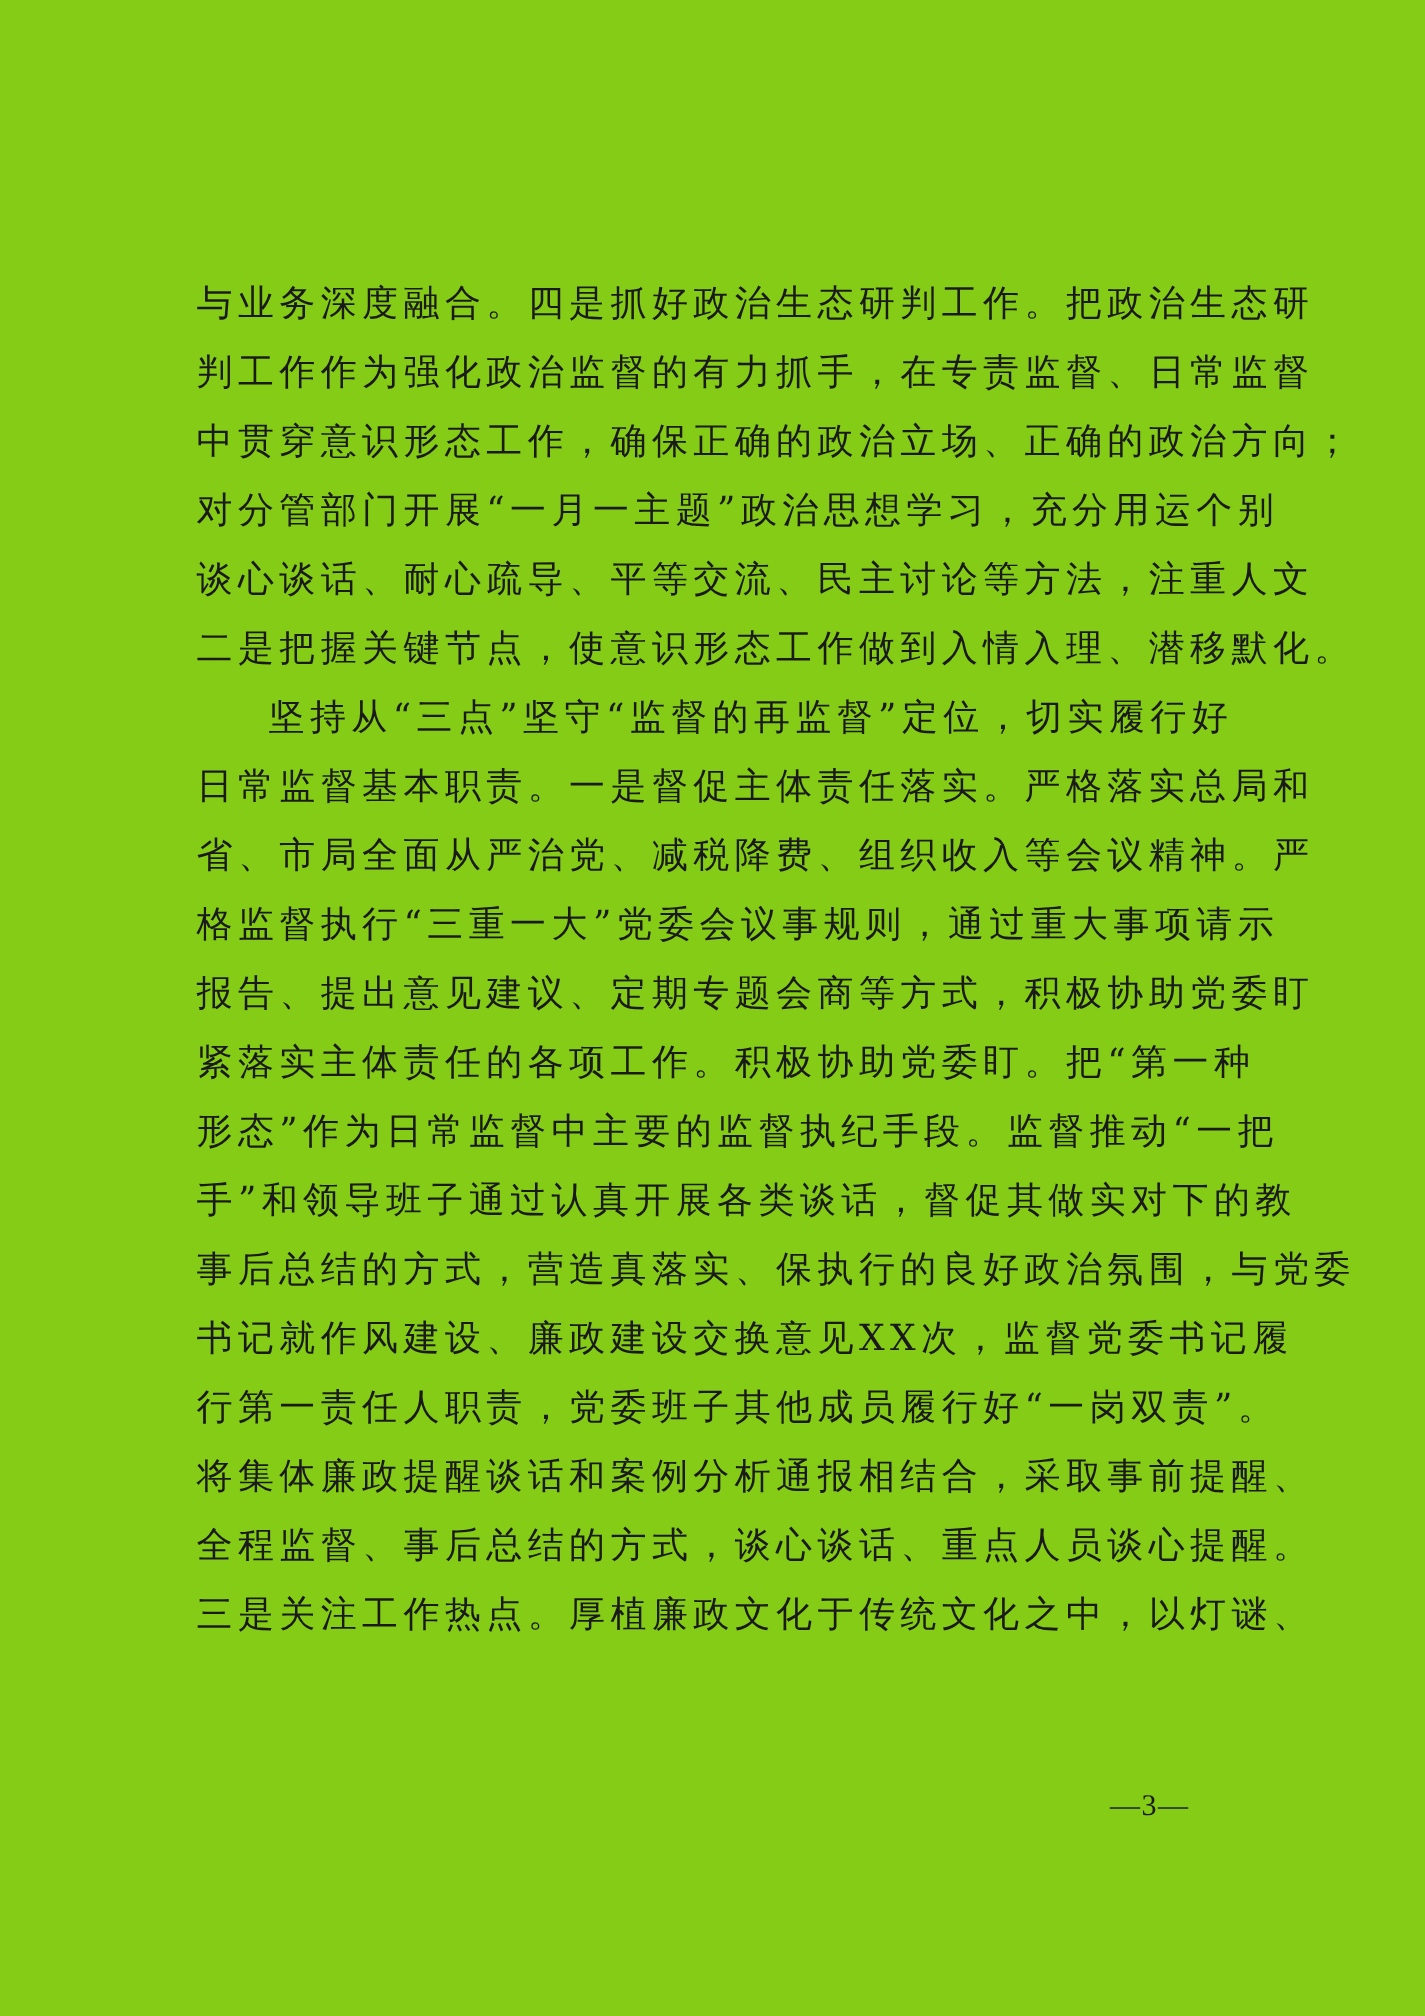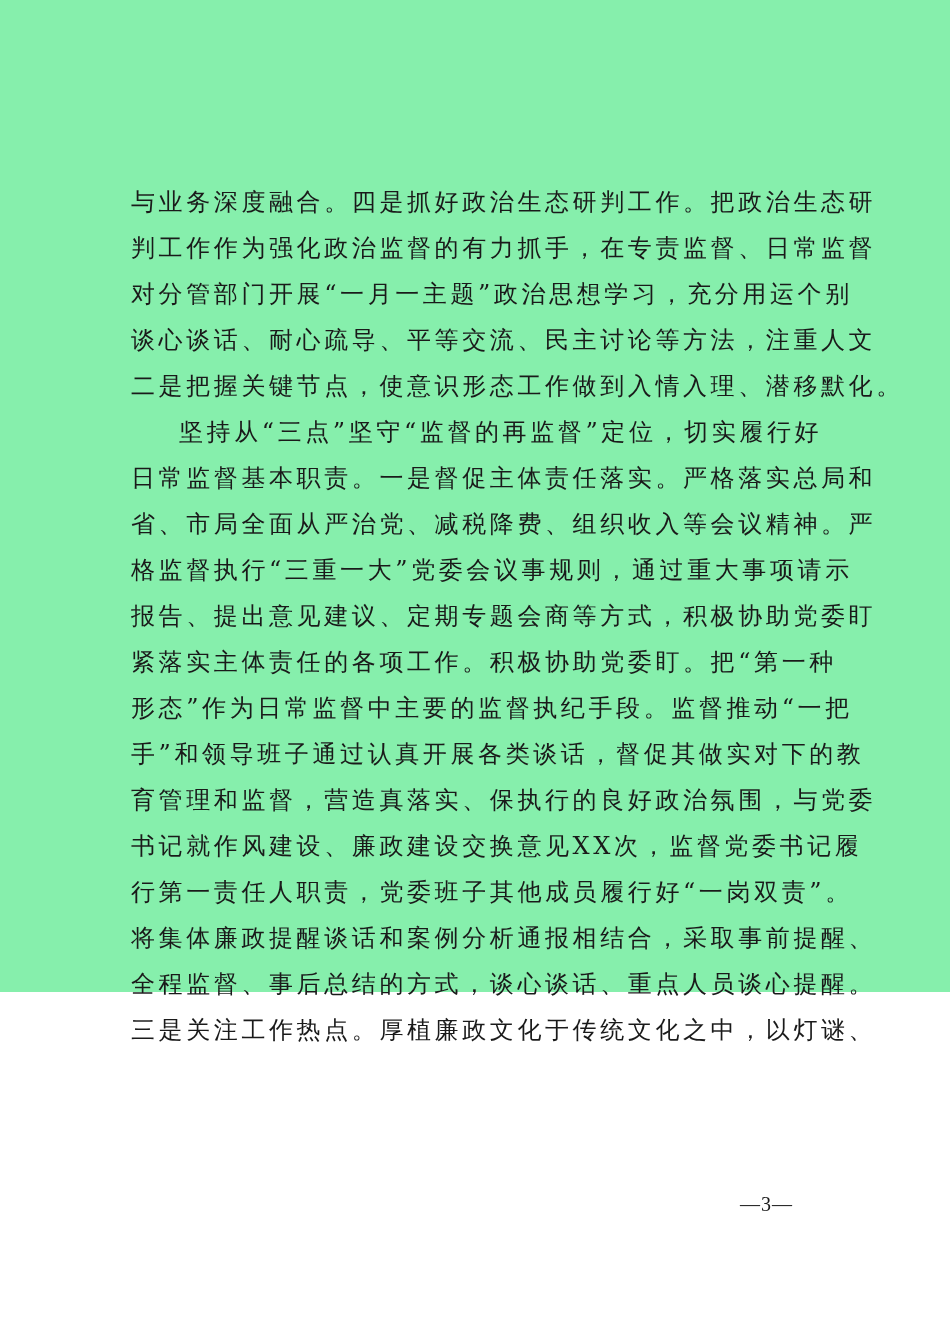--- a/index.html
+++ b/index.html
@@ -13,22 +13,22 @@
       position: relative;
       overflow: hidden;
       font-family: "DejaVu Serif", "Liberation Serif", serif;
       color: #1a1a1a;
     }
     .page {
       position: absolute;
       left: 0;
       top: 0;
       width: 950px;
-      height: 992px;
-      background: #86efac;
+      height: 1344px;
+      background: #84cc16;
     }
     .body-text {
       position: absolute;
       left: 131px;
       top: 179px;
       width: 686px;
     }
     .line {
       height: 46px;
       line-height: 46px;
@@ -57,34 +57,35 @@
       white-space: nowrap;
     }
   </style>
 </head>
 <body>
 
 <div class="page">
   <div class="body-text">
     <div class="line">与业务深度融合。四是抓好政治生态研判工作。把政治生态研</div>
     <div class="line">判工作作为强化政治监督的有力抓手，在专责监督、日常监督</div>
+    <div class="line">中贯穿意识形态工作，确保正确的政治立场、正确的政治方向；</div>
     <div class="line">对分管部门开展“一月一主题”政治思想学习，充分用运个别</div>
     <div class="line">谈心谈话、耐心疏导、平等交流、民主讨论等方法，注重人文</div>
     <div class="line">二是把握关键节点，使意识形态工作做到入情入理、潜移默化。</div>
 
 
     <div class="line indent">坚持从“三点”坚守“监督的再监督”定位，切实履行好</div>
     <div class="line">日常监督基本职责。一是督促主体责任落实。严格落实总局和</div>
     <div class="line">省、市局全面从严治党、减税降费、组织收入等会议精神。严</div>
     <div class="line">格监督执行“三重一大”党委会议事规则，通过重大事项请示</div>
     <div class="line">报告、提出意见建议、定期专题会商等方式，积极协助党委盯</div>
     <div class="line">紧落实主体责任的各项工作。积极协助党委盯。把“第一种</div>
     <div class="line">形态”作为日常监督中主要的监督执纪手段。监督推动“一把</div>
     <div class="line">手”和领导班子通过认真开展各类谈话，督促其做实对下的教</div>
-    <div class="line">育管理和监督，营造真落实、保执行的良好政治氛围，与党委</div>
+    <div class="line">事后总结的方式，营造真落实、保执行的良好政治氛围，与党委</div>
     <div class="line">书记就作风建设、廉政建设交换意见XX次，监督党委书记履</div>
     <div class="line">行第一责任人职责，党委班子其他成员履行好“一岗双责”。</div>
     <div class="line">将集体廉政提醒谈话和案例分析通报相结合，采取事前提醒、</div>
     <div class="line">全程监督、事后总结的方式，谈心谈话、重点人员谈心提醒。</div>
     <div class="line">三是关注工作热点。厚植廉政文化于传统文化之中，以灯谜、</div>
   </div>
 
   <div class="page-number">—3—</div>
 </div>
 

